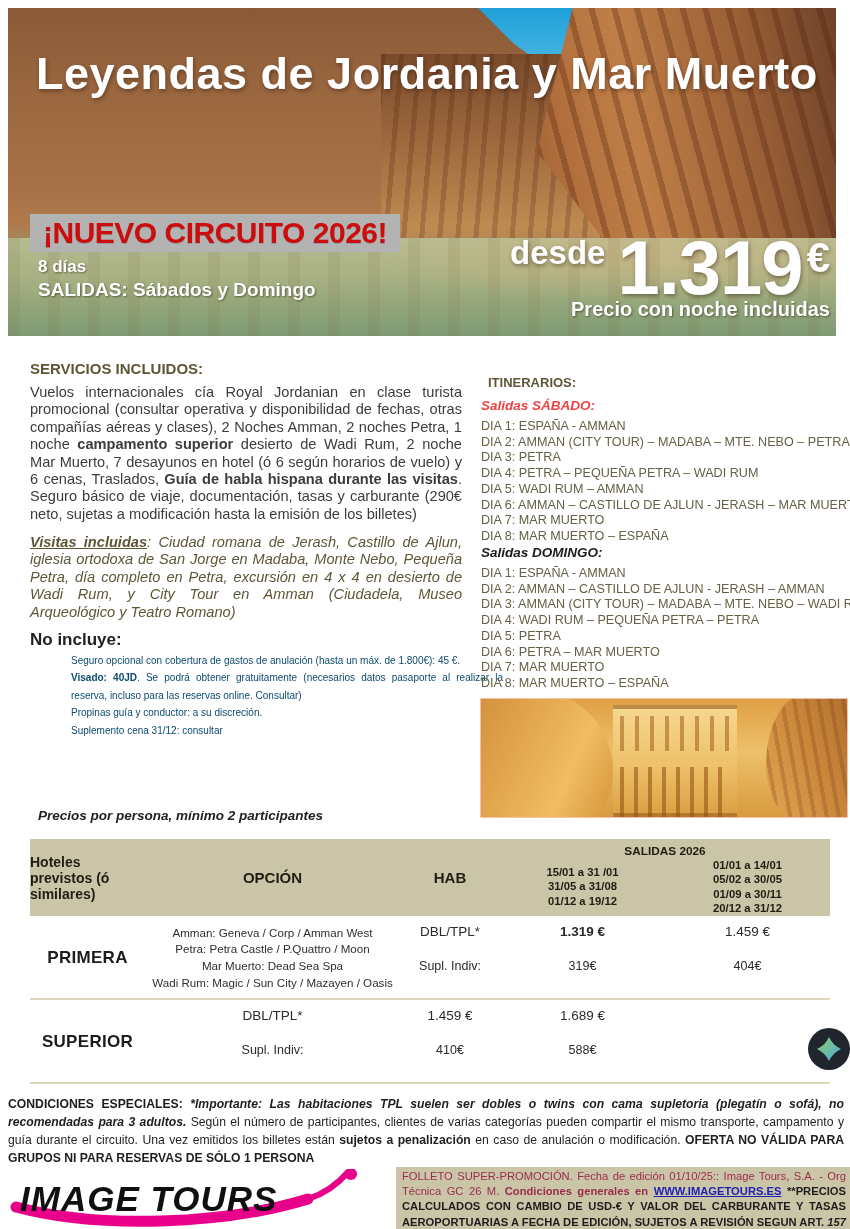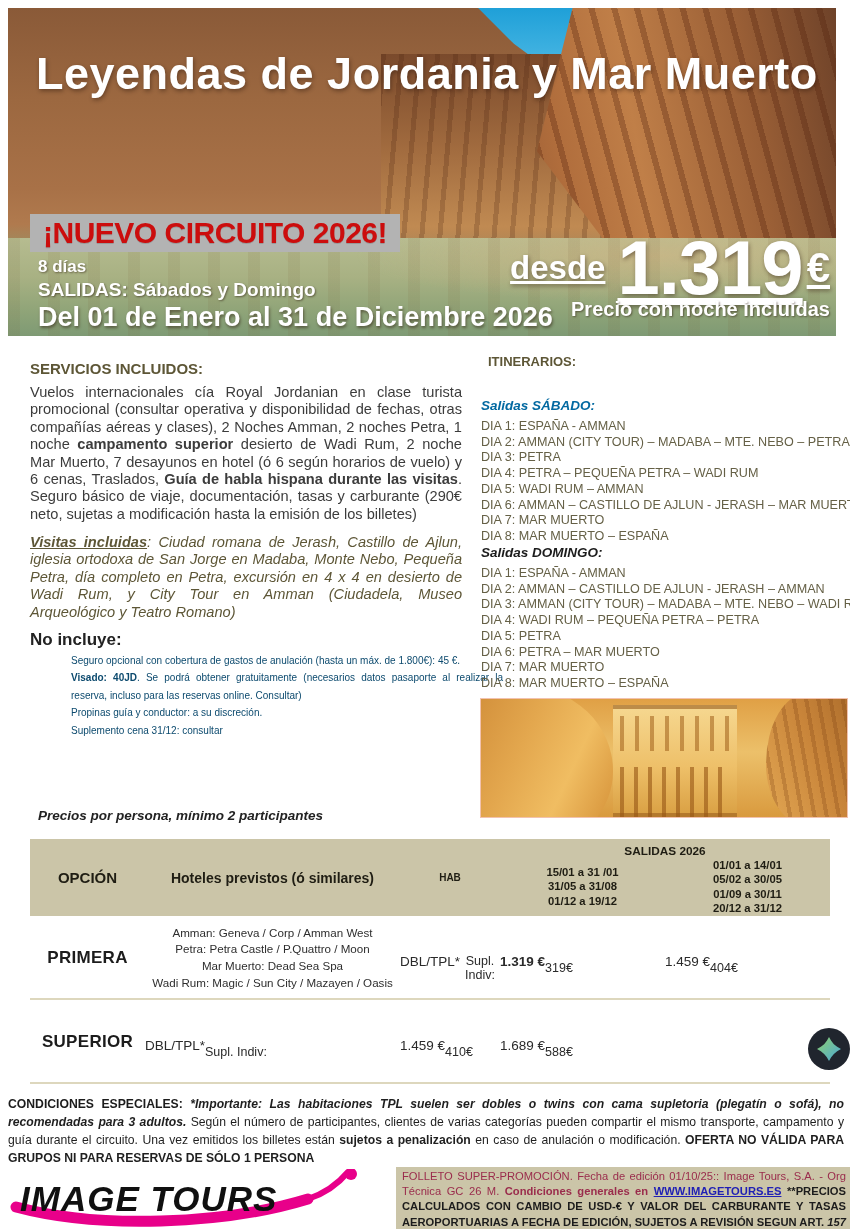--- a/index.html
+++ b/index.html
@@ -32,37 +32,37 @@
     font-size:45px;font-weight:700;color:#fff;text-shadow:1px 2px 4px rgba(40,20,10,.45);letter-spacing:.5px;}
   .hero-sub{position:absolute;left:30px;top:102px;font-size:24px;font-weight:700;color:#fff;
     text-shadow:1px 2px 3px rgba(40,20,10,.45);}
   .banner{position:absolute;left:22px;top:206px;width:370px;height:38px;background:#b3b3b3;
     color:#cc0d0d;font-size:30px;font-weight:700;letter-spacing:-.5px;display:flex;align-items:center;justify-content:center;
     text-shadow:0 1px 0 rgba(0,0,0,.15);}
   .h-days{position:absolute;left:30px;top:249px;font-size:17px;font-weight:700;color:#fff;text-shadow:1px 1px 2px rgba(40,20,10,.5);}
   .h-salidas{position:absolute;left:30px;top:271px;font-size:19px;font-weight:700;color:#fff;text-shadow:1px 1px 2px rgba(40,20,10,.5);}
   .h-dates{position:absolute;left:30px;top:294px;font-size:27px;font-weight:700;color:#fff;text-shadow:1px 2px 3px rgba(40,20,10,.5);}
   .pricebox{position:absolute;right:6px;top:226px;text-align:right;color:#fff;}
-  .prow{display:flex;align-items:center;justify-content:flex-end;gap:12px;text-shadow:1px 2px 4px rgba(40,20,10,.45);text-decoration:underline;}
+  .prow{display:flex;align-items:flex-start;justify-content:flex-end;gap:12px;text-shadow:1px 2px 4px rgba(40,20,10,.45);}
   .desde{font-size:33px;font-weight:700;}
   .pval{font-size:76px;font-weight:700;letter-spacing:-1px;line-height:.9;}
   .pcur{font-size:42px;font-weight:700;margin-left:-8px;}
   .pnote{font-size:20px;font-weight:700;margin-top:-4px;text-shadow:1px 1px 2px rgba(40,20,10,.5);}
 
   
   .svc-head{position:absolute;left:30px;top:360px;font-size:15px;font-weight:700;color:#5d5636;}
   .svc-desc{position:absolute;left:30px;top:384px;width:432px;font-size:14.6px;line-height:17.4px;text-align:justify;color:#3c3c3c;}
   .visits{position:absolute;left:30px;top:534px;width:432px;font-size:14.6px;line-height:17.4px;text-align:justify;color:#5d5636;font-style:italic;}
   .noincl-h{position:absolute;left:30px;top:630px;font-size:17px;font-weight:700;color:#222;}
   .noincl{position:absolute;left:30px;top:652px;width:432px;font-size:10px;line-height:17.4px;text-align:justify;color:#0c4a6e;margin-left:41px;}
   .prices-note{position:absolute;left:38px;top:808px;font-size:13.5px;font-weight:700;font-style:italic;color:#222;}
 
   
-  .itin-head{position:absolute;left:481px;top:354px;font-size:13px;font-weight:700;color:#5d5636;padding-left:7px;}
-  .sat-label{position:absolute;left:481px;top:398px;font-size:13.5px;font-weight:700;font-style:italic;color:#0369a1;text-align:center;}
+  .itin-head{position:absolute;left:481px;top:375px;font-size:13px;font-weight:700;color:#5d5636;padding-left:7px;}
+  .sat-label{position:absolute;left:481px;top:398px;font-size:13.5px;font-weight:700;font-style:italic;color:#ef4444;text-align:center;}
   .sat-days{position:absolute;left:481px;top:419px;width:364px;}
   .sun-label{position:absolute;left:481px;top:545px;font-size:13.5px;font-weight:700;font-style:italic;color:#1c1c1c;}
   .sun-days{position:absolute;left:481px;top:566px;width:364px;}
   .day{font-size:12.6px;line-height:15.7px;color:#656046;white-space:nowrap;}
 
   .petra{position:absolute;left:480px;top:698px;width:366px;height:118px;border:1px solid #f2c2ae;overflow:hidden;
     background:linear-gradient(to bottom,#e0a045 0%,#ecc06a 45%,#d99a3e 100%);}
   .p-facade{position:absolute;left:36%;top:5%;width:34%;height:95%;
     background:linear-gradient(to bottom,#f6d891 0%,#eec069 55%,#d99f42 100%);
     box-shadow:inset 0 18px 0 -14px rgba(150,90,25,.6),inset 0 -48px 0 -44px rgba(150,90,25,.55);}
@@ -77,31 +77,31 @@
     background:repeating-linear-gradient(80deg,rgba(120,60,15,.25) 0 4px,rgba(0,0,0,0) 4px 12px),
     linear-gradient(245deg,#a36527 0%,#c9853a 50%,#e3a854 100%);
     border-radius:40% 0 0 45% / 55% 0 0 50%;}
 
   
   .ptable{position:absolute;left:30px;top:839px;width:800px;}
   .pt-head{display:grid;grid-template-columns:115px 255px 100px 165px 165px;height:77px;background:#cbc5a8;color:#1f1d13;}
   .pt-head .hcell{display:flex;align-items:center;justify-content:center;font-weight:700;}
   .hc-opcion{font-size:15px;}
   .hc-hoteles{font-size:14px;}
-  .hc-hab{font-size:10px;}
+  .hc-hab{font-size:15px;}
   .hc-seasons{grid-column:4/6;display:flex;flex-direction:column;align-items:stretch;}
   .salidas-lbl{text-align:center;font-size:11.8px;font-weight:700;margin-top:5px;}
   .season-cols{display:flex;flex:1;}
   .season{flex:1;display:flex;flex-direction:column;align-items:center;justify-content:center;gap:1px;}
   .sdate{font-size:11.3px;font-weight:700;line-height:13.5px;}
   .pt-row{display:grid;grid-template-columns:115px 255px 100px 165px 165px;height:80px;border-bottom:2px solid #ddd7bd;background:#fff;padding-top:2px;}
   .c-opt{display:flex;align-items:center;justify-content:center;font-size:17px;font-weight:600;color:#1c1c1c;letter-spacing:.3px;}
   .c-hotels{display:flex;flex-direction:column;align-items:center;justify-content:center;text-align:center;}
   .c-hotels div{font-size:11.6px;line-height:16.6px;color:#2e2e2e;white-space:nowrap;}
-  .c-two{display:flex;flex-direction:row;align-items:center;text-align:center;}
+  .c-two{display:flex;flex-direction:column;align-items:center;text-align:center;}
   .c-two .v1{margin-top:6px;font-size:13.5px;color:#2a2a2a;}
   .c-two .v2{margin-top:20px;font-size:12.5px;color:#2a2a2a;}
   .bigprice{font-size:20px;font-weight:700;color:#111;}
   .midprice{font-size:14px;color:#222;}
 
   
   .conds{position:absolute;left:8px;top:1095px;width:836px;font-size:12.2px;line-height:18px;text-align:justify;color:#1f1f1f;}
 
   
   .footband{position:absolute;left:0;top:1167px;width:850px;height:62px;background:#cbc5a8;}
@@ -131,21 +131,20 @@
   <div class="hero">
     <div class="sky"></div>
     <div class="midwall"></div>
     <div class="rock-l"></div>
     <div class="rock-r"></div>
     <div class="water"></div>
     <h1 class="hero-title">Leyendas de Jordania y Mar Muerto</h1>
     <div class="banner">¡NUEVO CIRCUITO 2026!</div>
     <div class="h-days">8 días</div>
     <div class="h-salidas">SALIDAS: Sábados y Domingo</div>
-    <div class="h-dates">Del 01 de Enero al 31 de Diciembre 2026</div>
     <div class="pricebox">
       <div class="prow">
         <span class="desde">desde</span>
         <span class="pval">1.319</span>
         <span class="pcur">€</span>
       </div>
       <div class="pnote">Precio con noche incluidas</div>
     </div>
   </div>
 
@@ -186,22 +185,22 @@
   <div class="petra">
     <div class="p-facade"></div>
     <div class="p-cols-top"></div>
     <div class="p-cols-bot"></div>
     <div class="p-rock-l"></div>
     <div class="p-rock-r"></div>
   </div>
 
   <div class="ptable">
     <div class="pt-head">
+      <div class="hcell hc-hoteles">Hoteles previstos (ó similares)</div>
       <div class="hcell hc-opcion">OPCIÓN</div>
-      <div class="hcell hc-hoteles">Hoteles previstos (ó similares)</div>
       <div class="hcell hc-hab">HAB</div>
       <div class="hc-seasons">
         <div class="salidas-lbl">SALIDAS 2026</div>
         <div class="season-cols">
           <div class="season">
             <div class="sdate">15/01 a 31 /01</div>
             <div class="sdate">31/05 a 31/08</div>
             <div class="sdate">01/12 a 19/12</div>
           </div>
           <div class="season">

